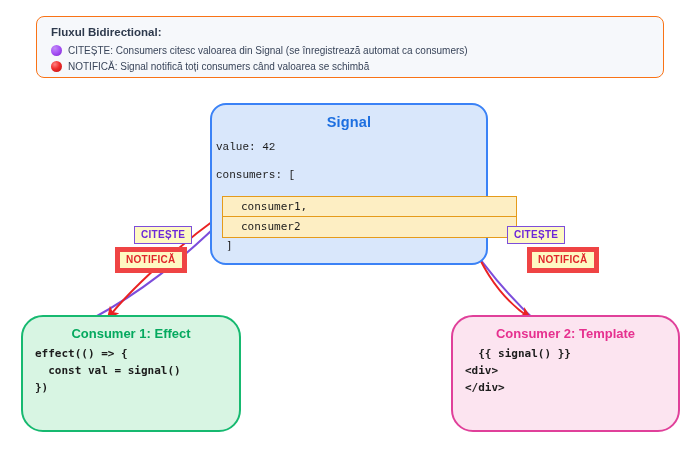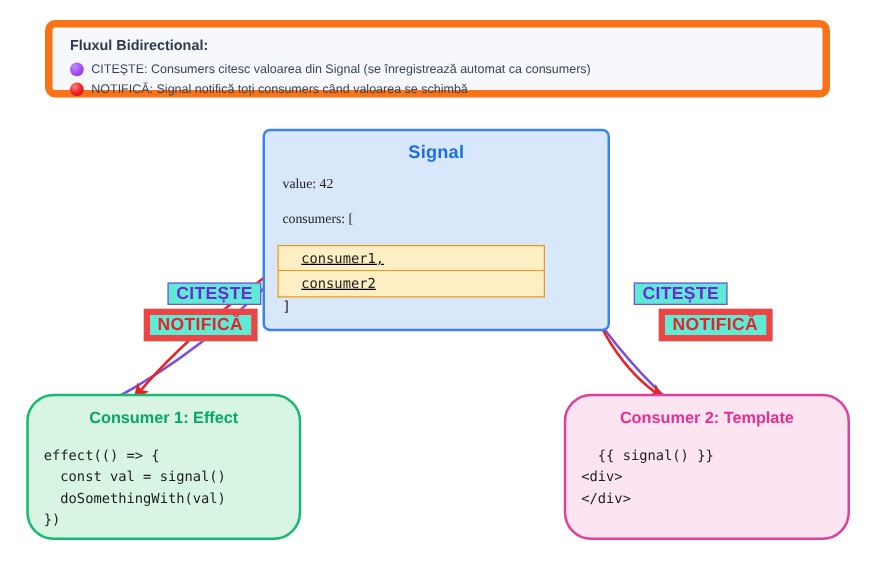--- a/index.html
+++ b/index.html
@@ -23,21 +23,21 @@
   }
 
   
   .legend-box {
     position: absolute;
     left: 36px;
     top: 16px;
     width: 628px;
     height: 62px;
     background: #f6f8fb;
-    border: 6px solid #f97316;
+    border: 1px solid #f97316;
     border-radius: 8px;
     box-sizing: border-box;
     padding: 8px 14px 0 14px;
   }
   .legend-title {
     font-size: 11.5px;
     font-weight: bold;
     color: #2e3a4d;
     line-height: 14px;
     margin-bottom: 4px;
@@ -69,47 +69,46 @@
 
   
   .signal-box {
     position: absolute;
     left: 210px;
     top: 103px;
     width: 278px;
     height: 162px;
     background: #d9e7fb;
     border: 2px solid #3b82f6;
-    border-radius: 6px;
+    border-radius: 16px;
     box-sizing: border-box;
   }
   .signal-title {
     text-align: center;
     color: #1d6fe0;
     font-size: 14.5px;
     font-weight: bold;
     margin-top: 9px;
     letter-spacing: .2px;
   }
   .signal-code {
-    font-family: Liberation Serif, serif;
+    font-family: Liberation Mono, monospace;
     font-size: 11px;
     color: #1c1c1c;
     margin-top: 10px;
-    padding-left: 14px;
+    padding-left: 4px;
   }
   .signal-code .line { line-height: 15px; }
   .gap { height: 13px; }
 
   .consumer-list {
     position: absolute;
     left: 10px;
     top: 91px;
-    width: 214px;
-    text-decoration: underline;
+    width: 295px;
   }
   .consumer-row {
     background: #fdeec3;
     border: 1px solid #e59b1b;
     box-sizing: border-box;
     height: 21px;
     line-height: 19px;
     font-family: "DejaVu Sans Mono", monospace;
     font-size: 11px;
     color: #1c1c1c;
@@ -122,24 +121,24 @@
     left: 14px;
     top: 134px;
     font-family: "DejaVu Sans Mono", monospace;
     font-size: 11px;
     color: #1c1c1c;
   }
 
   
   .badge {
     position: absolute;
-    font-size: 14px;
+    font-size: 10px;
     font-weight: bold;
     letter-spacing: .3px;
-    background: #5eead4;
+    background: #fef9c3;
     box-sizing: border-box;
     padding: 2px 6px 3px 6px;
     line-height: 11px;
   }
   .badge.read {
     color: #6d28d9;
     border: 1px solid #7c4ddb;
   }
   .badge.notify {
     color: #e0262a;
@@ -178,22 +177,23 @@
     font-weight: bold;
     margin-top: 9px;
   }
   .effect-box .box-title { color: #05a95f; }
   .template-box .box-title { color: #e6308f; }
 
   .box-code {
     font-family: "DejaVu Sans Mono", monospace;
     font-size: 11px;
     color: #1c1c1c;
-    margin-top: 15px;
+    margin-top: 4px;
     padding-left: 12px;
+    font-weight: bold;
   }
   .box-code .line { line-height: 17px; white-space: pre; }
 
   
   #arrows {
     position: absolute;
     left: 0; top: 0;
     width: 700px;
     height: 455px;
     pointer-events: none;
@@ -252,21 +252,20 @@
   <div class="badge read badge-l-read">CITEȘTE</div>
   <div class="badge notify badge-l-notify">NOTIFICĂ</div>
   <div class="badge read badge-r-read">CITEȘTE</div>
   <div class="badge notify badge-r-notify">NOTIFICĂ</div>
 
   <div class="consumer-box effect-box">
     <div class="box-title">Consumer 1: Effect</div>
     <div class="box-code">
       <div class="line">effect(() =&gt; {</div>
       <div class="line">  const val = signal()</div>
-      <div class="line">  doSomethingWith(val)</div>
       <div class="line">})</div>
     </div>
   </div>
 
   <div class="consumer-box template-box">
     <div class="box-title">Consumer 2: Template</div>
     <div class="box-code">
       <div class="line">  {{ signal() }}</div>
       <div class="line">&lt;div&gt;</div>
       <div class="line">&lt;/div&gt;</div>

